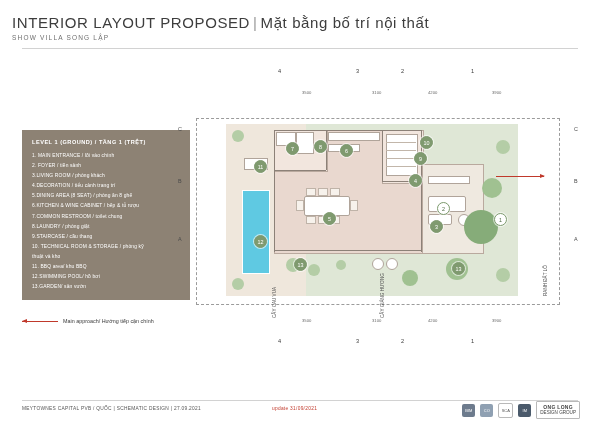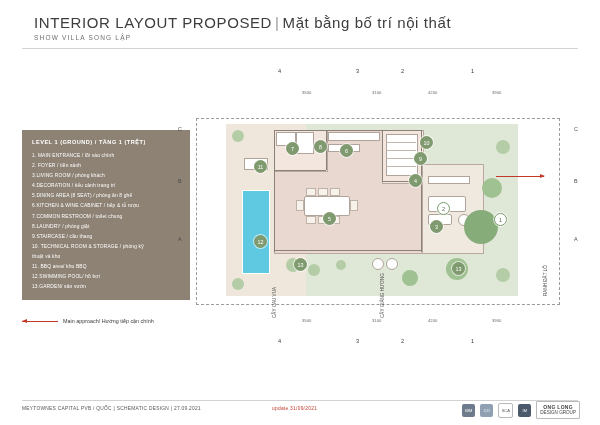--- a/index.html
+++ b/index.html
@@ -1,20 +1,20 @@
 <!DOCTYPE html>
 <html><head>
 <meta charset="utf-8">
 <style>
   html,body{margin:0;padding:0;background:#d8d8d8;}
   body{width:600px;height:425px;font-family:"Liberation Sans",sans-serif;}
   #sheet{position:absolute;left:0;top:0;width:600px;height:425px;background:#ffffff;overflow:hidden;}
 
   
-  .hdr{position:absolute;left:34px;top:14px;}
+  .hdr{position:absolute;left:12px;top:14px;}
   .hdr-title{font-size:15px;letter-spacing:.6px;color:#3d3d3d;font-weight:400;white-space:nowrap;}
   .hdr-title .bar{color:#9a9a9a;padding:0 3px;}
   .hdr-sub{font-size:6.5px;letter-spacing:1.2px;color:#6f6f6f;margin-top:3px;}
   .hdr-rule{position:absolute;left:22px;top:48px;width:556px;height:1px;background:#d2d2d2;}
 
   
   .legend{position:absolute;left:22px;top:130px;width:168px;height:170px;background:#8d8274;color:#fff;padding:9px 10px;box-sizing:border-box;}
   .legend h4{margin:0 0 6px 0;font-size:5.6px;letter-spacing:.5px;font-weight:700;text-transform:uppercase;}
   .legend ul{list-style:none;margin:0;padding:0;}
   .legend li{font-size:4.9px;line-height:10.1px;letter-spacing:.15px;white-space:nowrap;}

